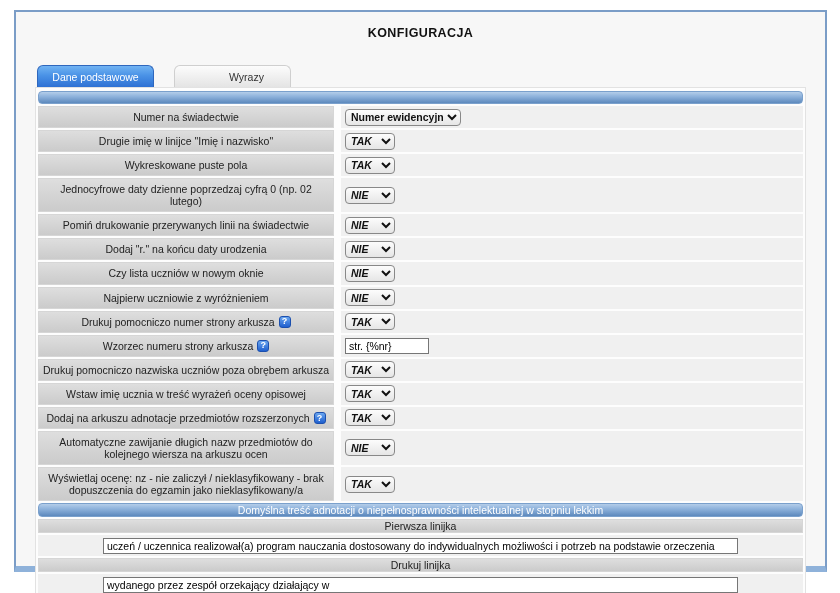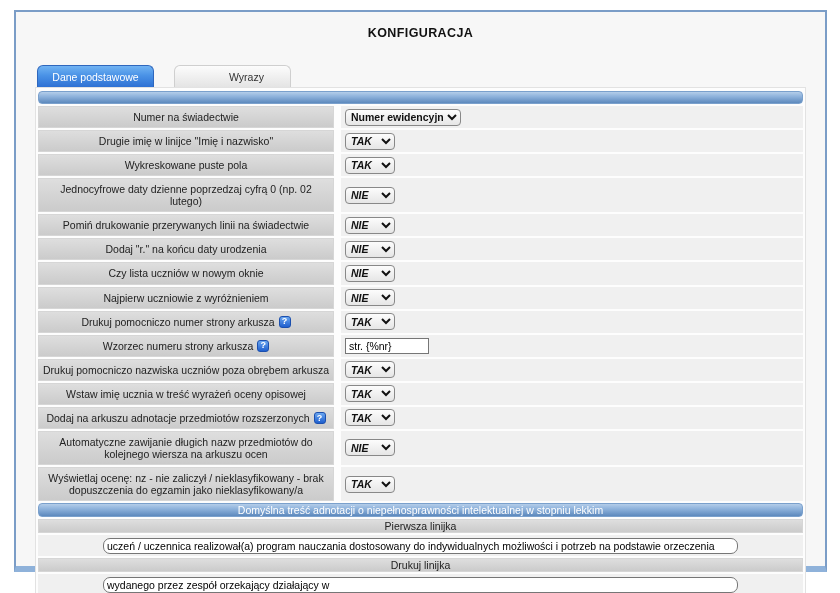--- a/index.html
+++ b/index.html
@@ -38,21 +38,21 @@
   .pattern-input { width:84px; }
   .help { display:inline-flex; width:12px; height:12px; margin-left:4px; flex:0 0 12px;
     align-items:center; justify-content:center; border-radius:3px; color:#fff;
     font-size:9px; font-weight:bold; cursor:pointer;
     background:linear-gradient(180deg,#6aa6f0,#1f5fce); border:1px solid #1b4fae; }
   .mini-header { min-height:13px; background:linear-gradient(180deg,#dedede,#cbcbcb);
     border:1px solid #d6d6d6; display:flex; align-items:center; justify-content:center;
     font-size:10.5px; color:#222; margin-bottom:2px; }
   .input-row { height:21px; background:#f0f0f0; display:flex; align-items:center;
     justify-content:center; margin-bottom:2px; }
-  .line-input { width:635px;border-radius:7px; }
+  .line-input { width:635px; }
   .button-row { display:flex; justify-content:center; margin-top:16px; }
   .save-btn { width:112px; height:20px; border:1px solid #b3b3b3; border-radius:3px;
     background:linear-gradient(180deg,#f7f7f7 0%,#e3e3e3 50%,#d2d2d2 100%);
     color:#1758c8; font-weight:bold; font-size:11.5px; font-family:"Liberation Sans",sans-serif;
     box-shadow:2px 2px 4px rgba(0,0,0,.3); cursor:pointer; }
 </style>
 </head>
 <body>
 
 <div class="window">

